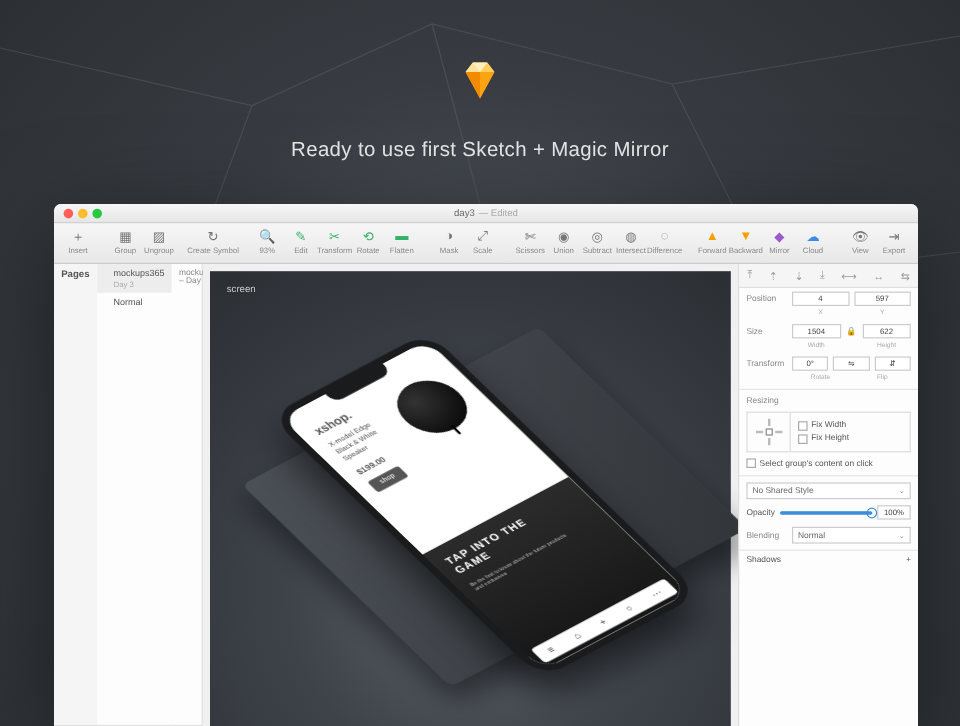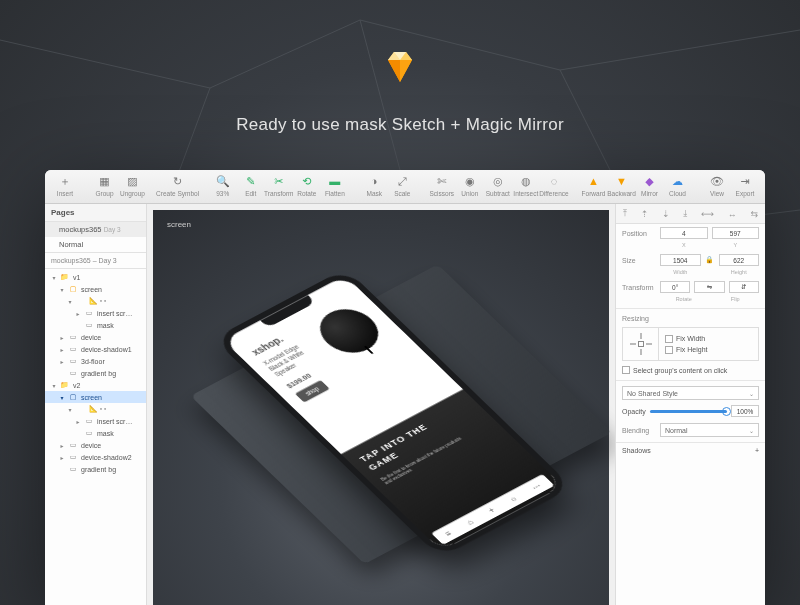--- a/index.html
+++ b/index.html
@@ -56,22 +56,22 @@
     font-size:11px; color:#777;
   }
   .tool .lbl { font-size:6.5px; color:#888; margin-top:1px; white-space:nowrap;}
   .tool.green .ico{color:#34b26a;}
   .tool.blue .ico{color:#3c8de0;}
   .tool.orange .ico{color:#f59f00;}
   .tool.purple .ico{color:#9b59d0;}
   .toolbar .spacer{flex:1;}
   .body { flex:1; display:flex; min-height:0;}
   .left-panel {
-    width: 102px; background:#fdfdfd; border-right:1px solid #ddd;
-    display:flex; flex-direction:column;
+    width: 124px; background:#fdfdfd; border-right:1px solid #ddd;
+    display:flex; flex-direction:row;
   }
   .pages-head {
     font-size:8px; font-weight:600; padding:4px 6px; border-bottom:1px solid #e2e2e2;
     background:#f5f5f5; color:#555;
   }
   .pages-list { border-bottom:1px solid #e2e2e2;}
   .page-row { padding:3px 6px 3px 14px; font-size:7.5px; color:#555; position:relative;}
   .page-row.selected{ background:#ededed;}
   .page-row .sub{ color:#aaa; font-size:6.5px;}
   .crumb { padding:4px 6px; font-size:7px; color:#888; border-bottom:1px solid #e2e2e2;}
@@ -195,23 +195,32 @@
     <polygon points="6,10 12,2 24,2 30,10 18,32" fill="none"></polygon>
     <polygon points="12,2 24,2 30,10 6,10" fill="#ffd66b"></polygon>
     <polygon points="6,10 18,10 18,32" fill="#f38b00"></polygon>
     <polygon points="30,10 18,10 18,32" fill="#fca311"></polygon>
     <polygon points="12,2 18,10 6,10" fill="#ffe29a"></polygon>
     <polygon points="24,2 18,10 30,10" fill="#ffcf5e"></polygon>
     <polygon points="12,2 24,2 18,10" fill="#fff0c4"></polygon>
   </svg>
 </div>
 
-<div class="hero-text">Ready to use mask Sketch + Magic Mirror</div>
+<div class="hero-text">Ready to use first Sketch + Magic Mirror</div>
 
 <div class="window">
+  <div class="titlebar">
+    <div class="traffic">
+      <span class="tl-r"></span>
+      <span class="tl-y"></span>
+      <span class="tl-g"></span>
+    </div>
+    <span>day3</span>
+    <span class="title-sub">— Edited</span>
+  </div>
 
   <div class="toolbar">
     <div class="tool">
         <div class="ico">＋</div>
         <div class="lbl">Insert</div>
       </div>
     <div class="tool-sep"></div>
     <div class="tool">
         <div class="ico">▦</div>
         <div class="lbl">Group</div>

